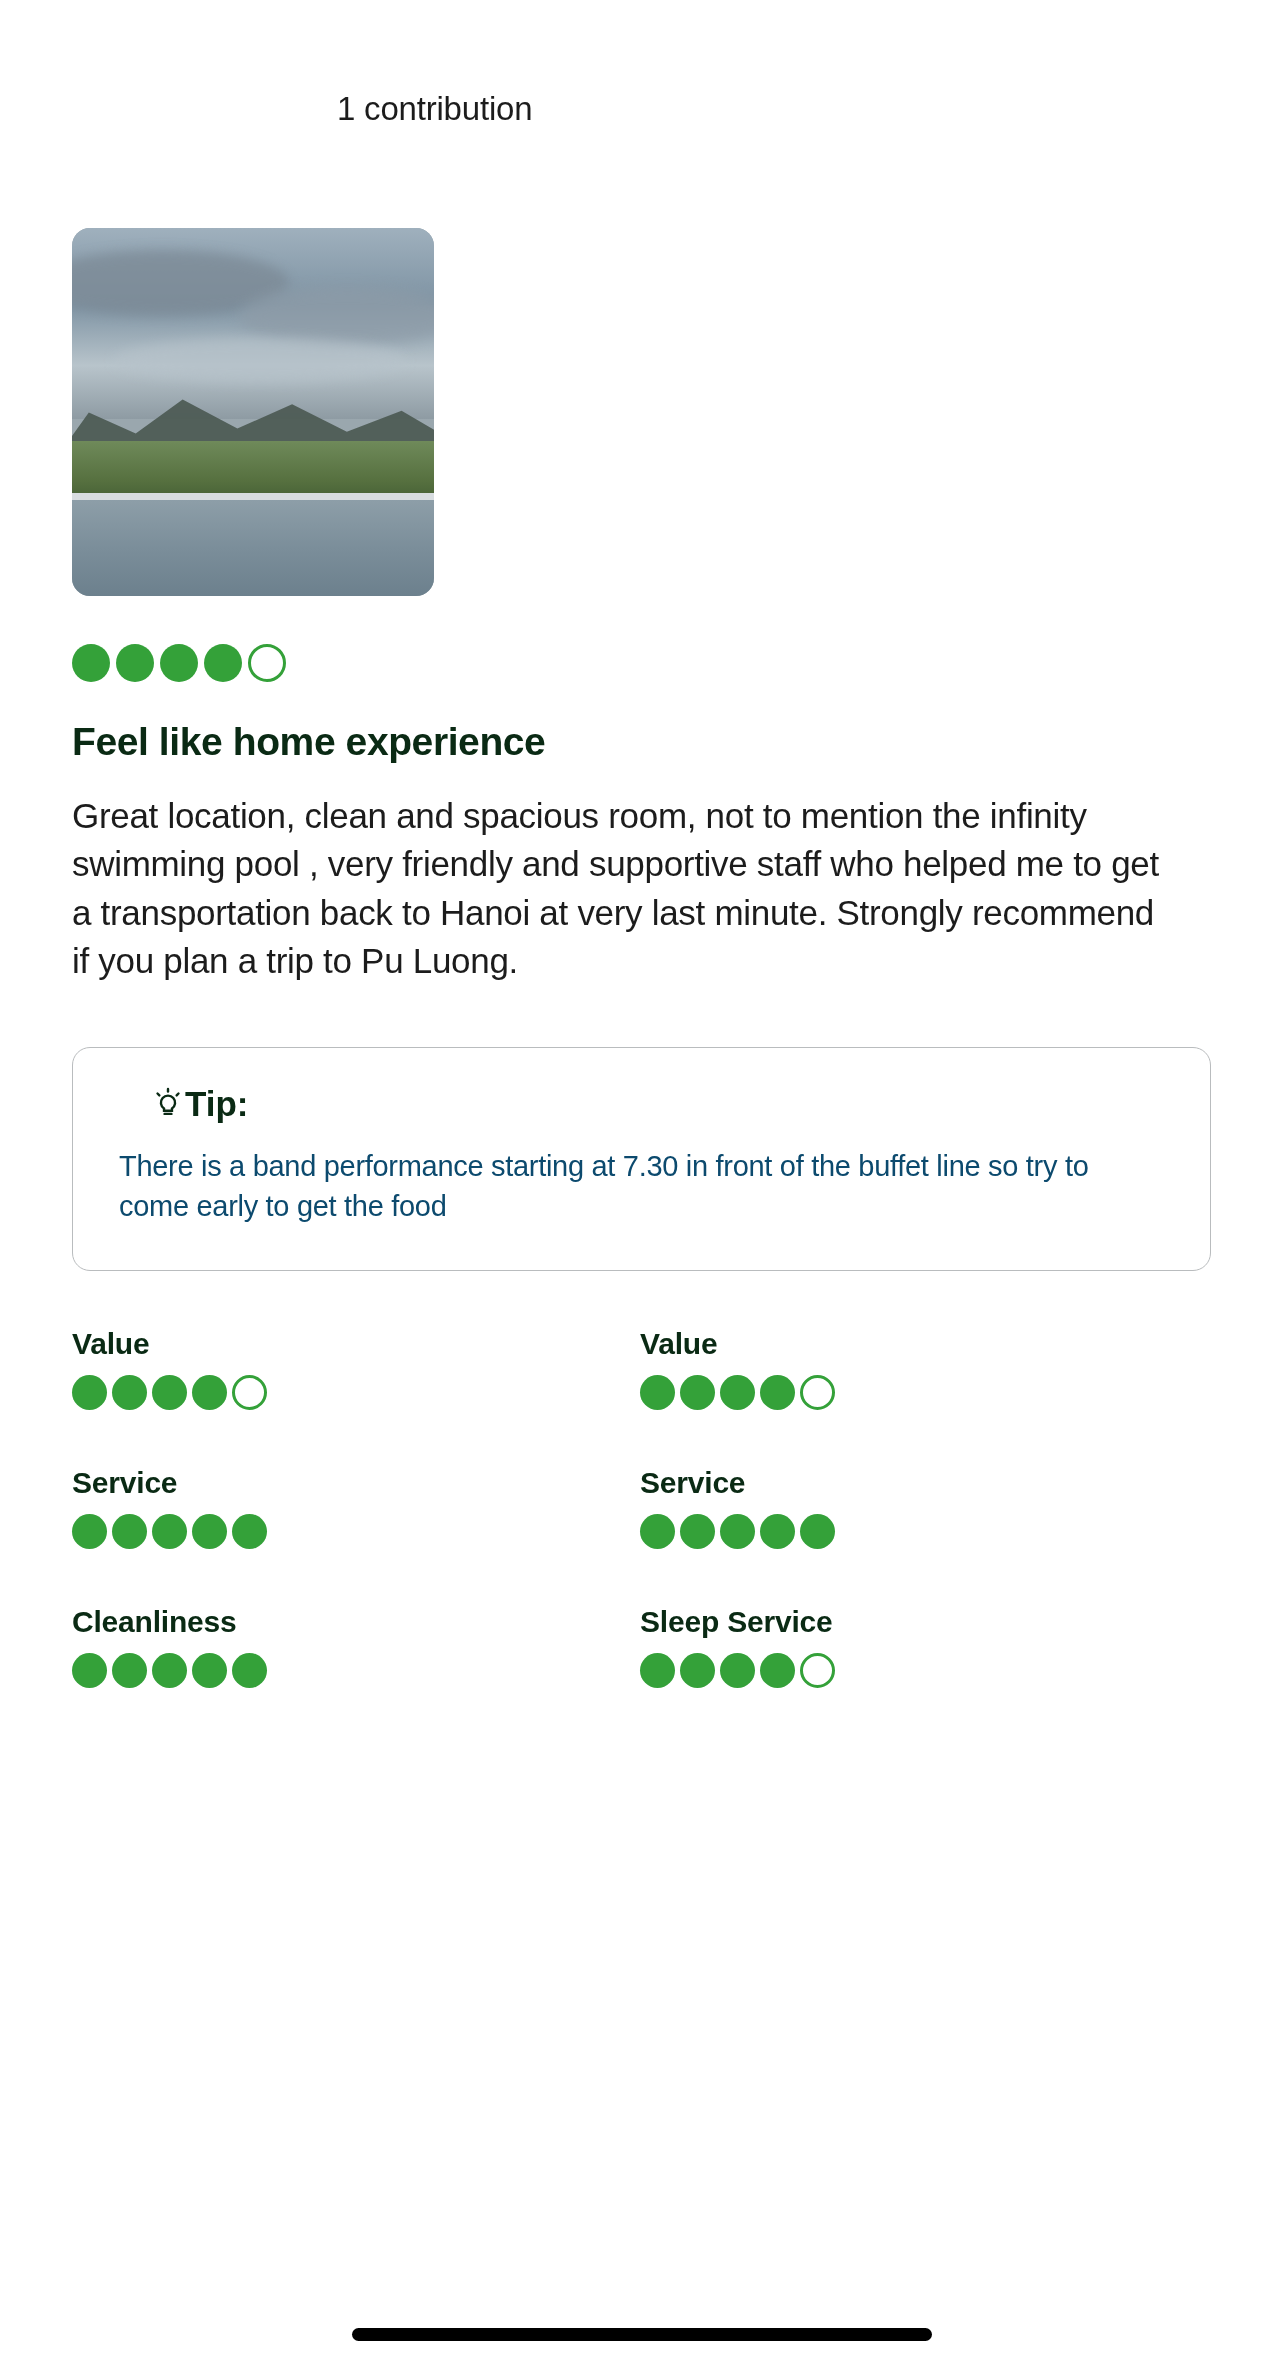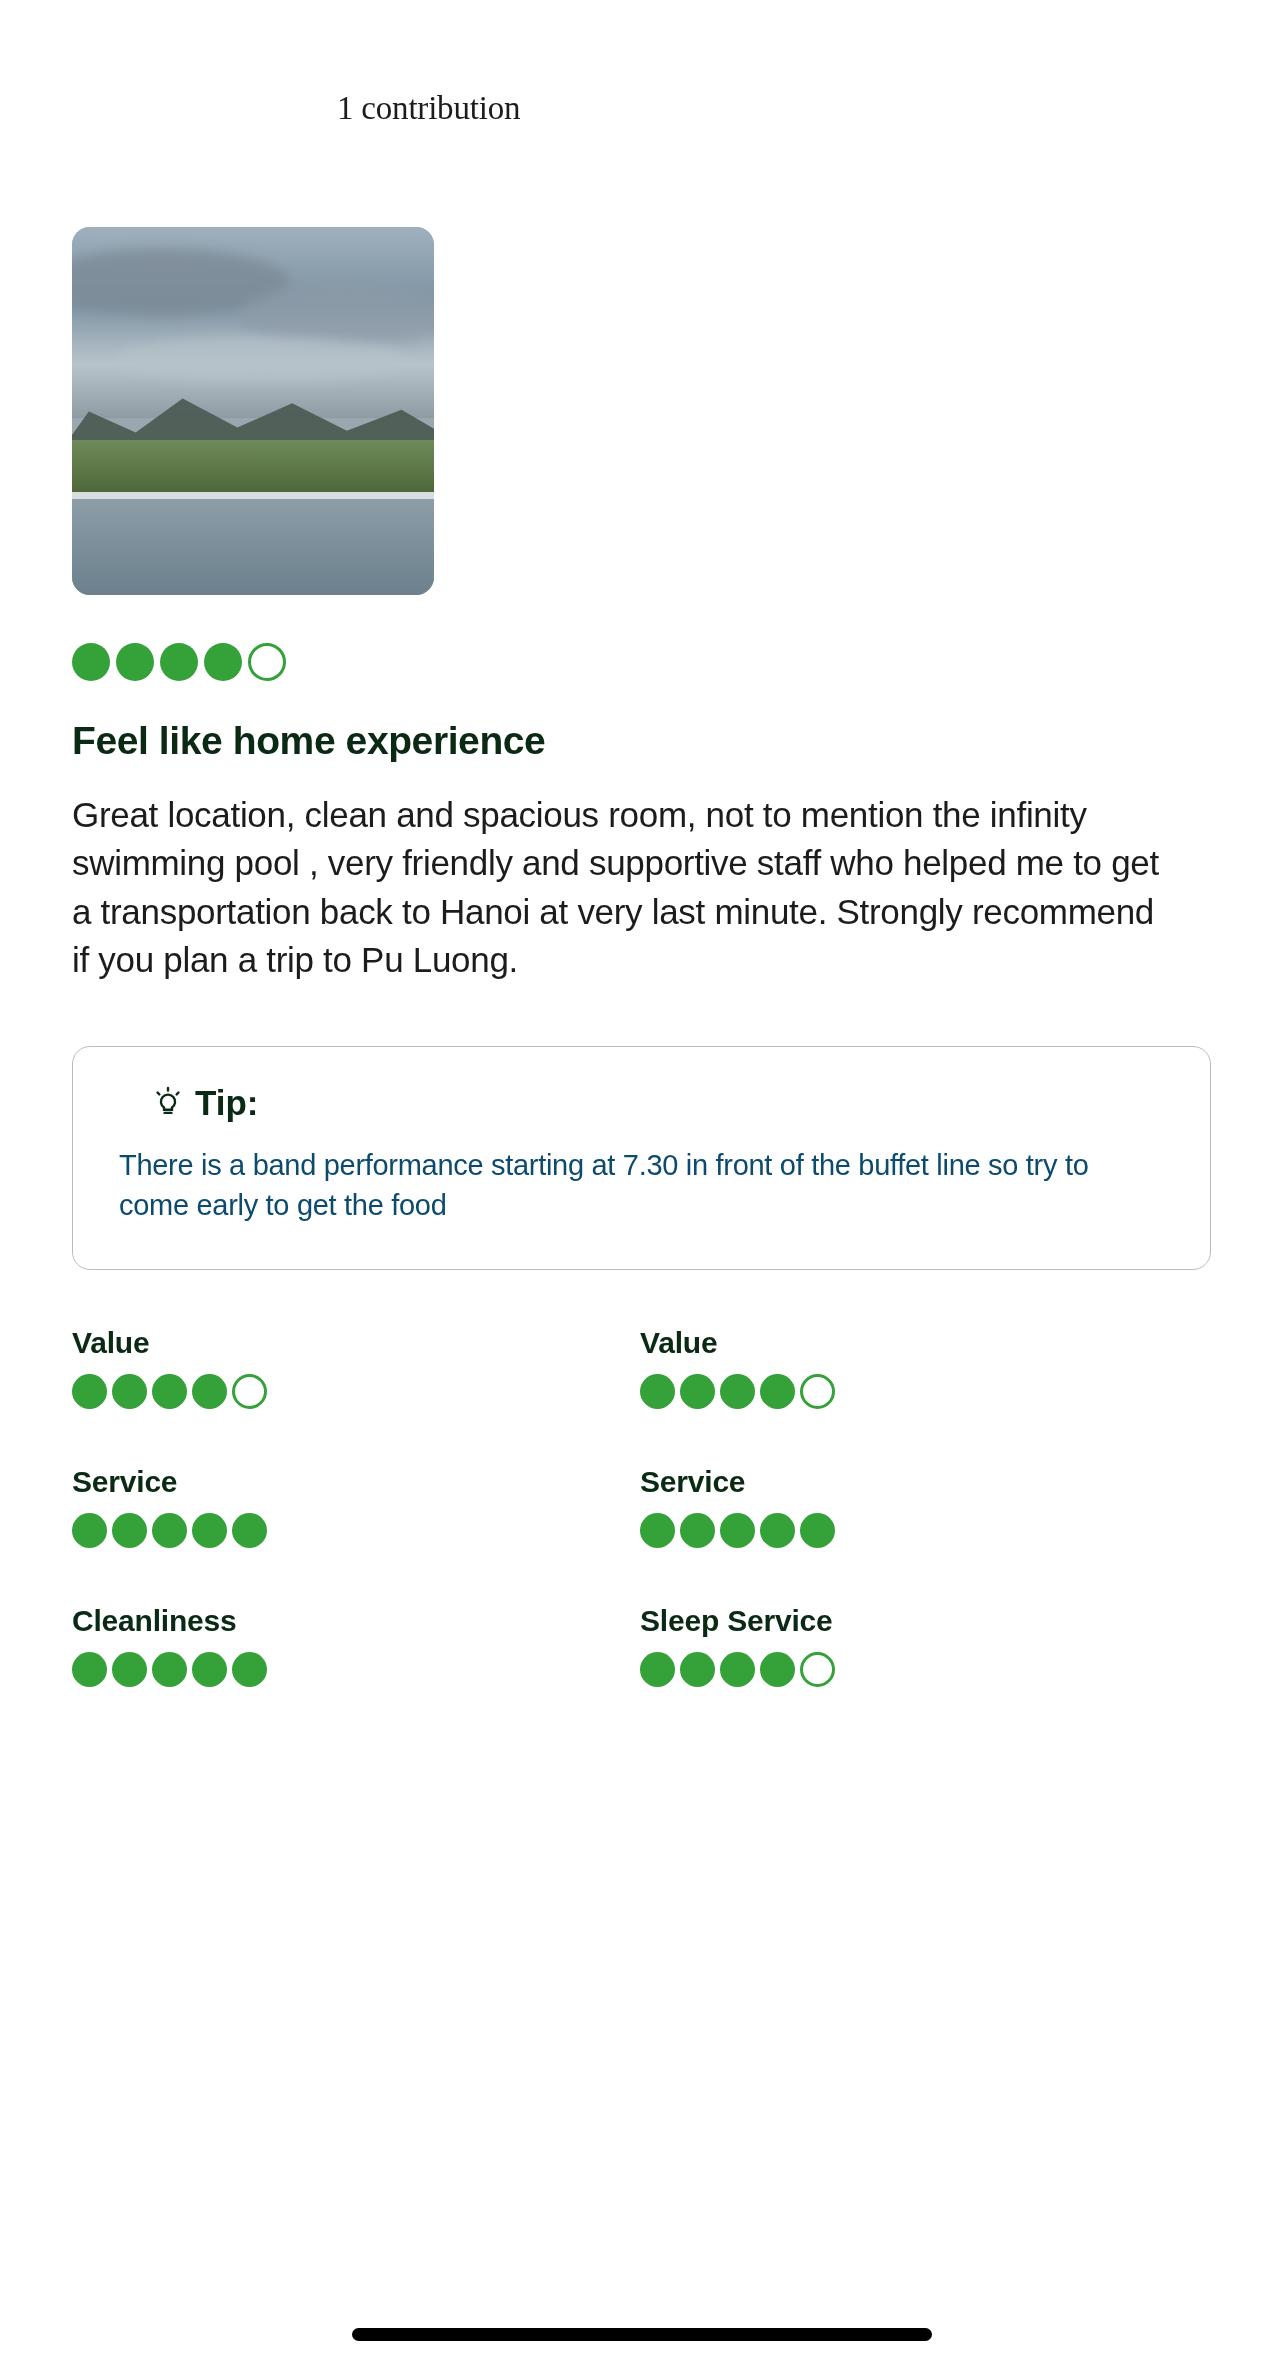--- a/index.html
+++ b/index.html
@@ -95,21 +95,20 @@
   }
   .contributions {
     font-size: 33px;
     color: #1c1c1c;
     margin-top: 20px;
     margin-left: 0px;
     letter-spacing: -0.2px;
   }
   .contrib-row {
     padding-left: 265px;
-    font-family: Liberation Serif, serif;
   }
 
   .more-btn {
     position: absolute;
     right: 0;
     top: 14px;
     width: 70px;
     height: 50px;
     display: flex;
     align-items: center;
@@ -211,21 +210,20 @@
     margin-top: 62px;
     border: 1.5px solid #b9bcbe;
     border-radius: 18px;
     padding: 36px 46px 44px 46px;
     max-width: 1140px;
     box-sizing: border-box;
   }
   .tip-head {
     display: flex;
     align-items: center;
-    gap: 10px;
     font-size: 35px;
     font-weight: bold;
     color: #0a2a14;
     margin-left: 32px;
   }
   .bulb {
     display: inline-block;
     width: 34px;
     height: 34px;
     position: relative;

